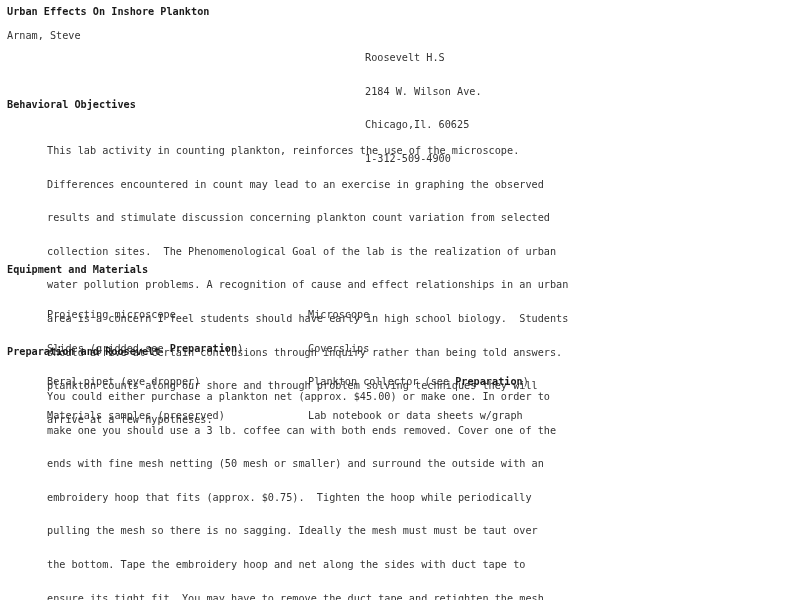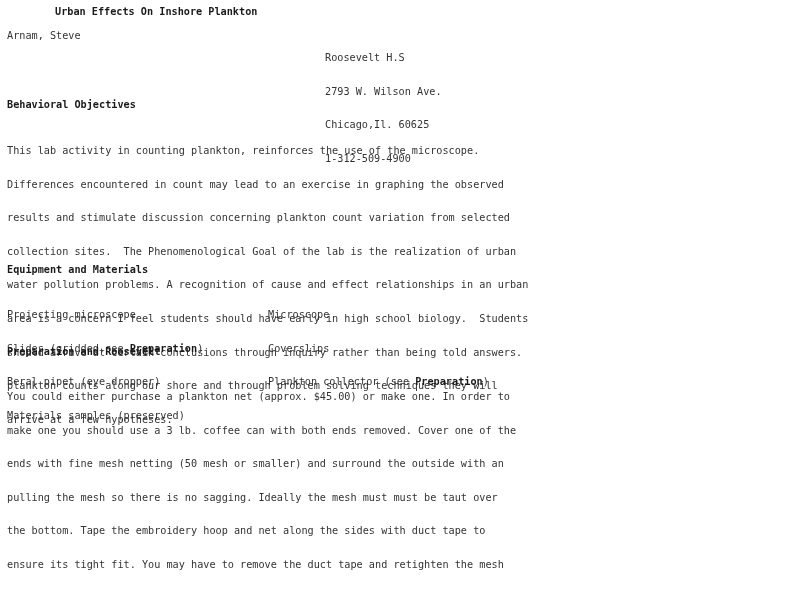--- a/index.html
+++ b/index.html
@@ -4,44 +4,44 @@
   <style>
     html, body { margin: 0; padding: 0; background: #ffffff; }
     body {
       width: 800px; height: 600px; overflow: hidden;
       font-family: "DejaVu Sans Mono", "Liberation Mono", monospace;
       font-size: 10.2px;
       color: #333333;
       position: relative;
     }
     .abs { position: absolute; white-space: pre; }
-    .line { white-space: pre; height: 11.6px; line-height: 11.6px; }
+    .line { white-space: pre; height: 11.6px; line-height: 11.6px; margin-left: 40px; }
     .bold { font-weight: bold; color: #1a1a1a; }
-    .title { left: 7px; top: 6px; margin-left: 48px; }
+    .title { left: 7px; top: 6px; }
     .author { left: 7px; top: 30px; }
     .addr { left: 325px; top: 30px; }
     .h-obj { left: 7px; top: 99px; }
     .obj { left: 7px; top: 123px; }
     .h-equip { left: 7px; top: 264px; }
     .equip-left { left: 7px; top: 287px; }
     .equip-right { left: 268px; top: 287px; }
     .h-prep { left: 7px; top: 346px; }
     .prep { left: 7px; top: 369px; }
     b { font-weight: bold; color: #1a1a1a; }
   </style>
 </head>
 <body>
 
 <div class="abs bold title">Urban Effects On Inshore Plankton</div>
 
 <div class="abs author">Arnam, Steve</div>
 
 <div class="abs addr">
   <div class="line">Roosevelt H.S</div>
-  <div class="line">2793 W. Wilson Ave.</div>
+  <div class="line">2184 W. Wilson Ave.</div>
   <div class="line">Chicago,Il. 60625</div>
   <div class="line">1-312-509-4900</div>
 </div>
 
 <div class="abs bold h-obj">Behavioral Objectives</div>
 
 <div class="abs obj">
   <div class="line">This lab activity in counting plankton, reinforces the use of the microscope.</div>
   <div class="line">Differences encountered in count may lead to an exercise in graphing the observed</div>
   <div class="line">results and stimulate discussion concerning plankton count variation from selected</div>
@@ -59,28 +59,30 @@
   <div class="line"><span>Projecting microscope</span></div>
   <div class="line"><span>Slides (gridded,see </span><b>Preparation</b><span>)</span></div>
   <div class="line"><span>Beral pipet (eye dropper)</span></div>
   <div class="line"><span>Materials samples (preserved)</span></div>
 </div>
 
 <div class="abs equip-right">
   <div class="line"><span>Microscope</span></div>
   <div class="line"><span>Coverslips</span></div>
   <div class="line"><span>Plankton collector (see </span><b>Preparation</b><span>)</span></div>
+  <div class="line"><span>Lab notebook or data sheets w/graph</span></div>
 </div>
 
 <div class="abs bold h-prep">Preparation and Roosevelt</div>
 
 <div class="abs prep">
   <div class="line">You could either purchase a plankton net (approx. $45.00) or make one. In order to</div>
   <div class="line">make one you should use a 3 lb. coffee can with both ends removed. Cover one of the</div>
   <div class="line">ends with fine mesh netting (50 mesh or smaller) and surround the outside with an</div>
+  <div class="line">embroidery hoop that fits (approx. $0.75).  Tighten the hoop while periodically</div>
   <div class="line">pulling the mesh so there is no sagging. Ideally the mesh must must be taut over</div>
   <div class="line">the bottom. Tape the embroidery hoop and net along the sides with duct tape to</div>
   <div class="line">ensure its tight fit. You may have to remove the duct tape and retighten the mesh</div>
   
   
   
   
   
   
   

